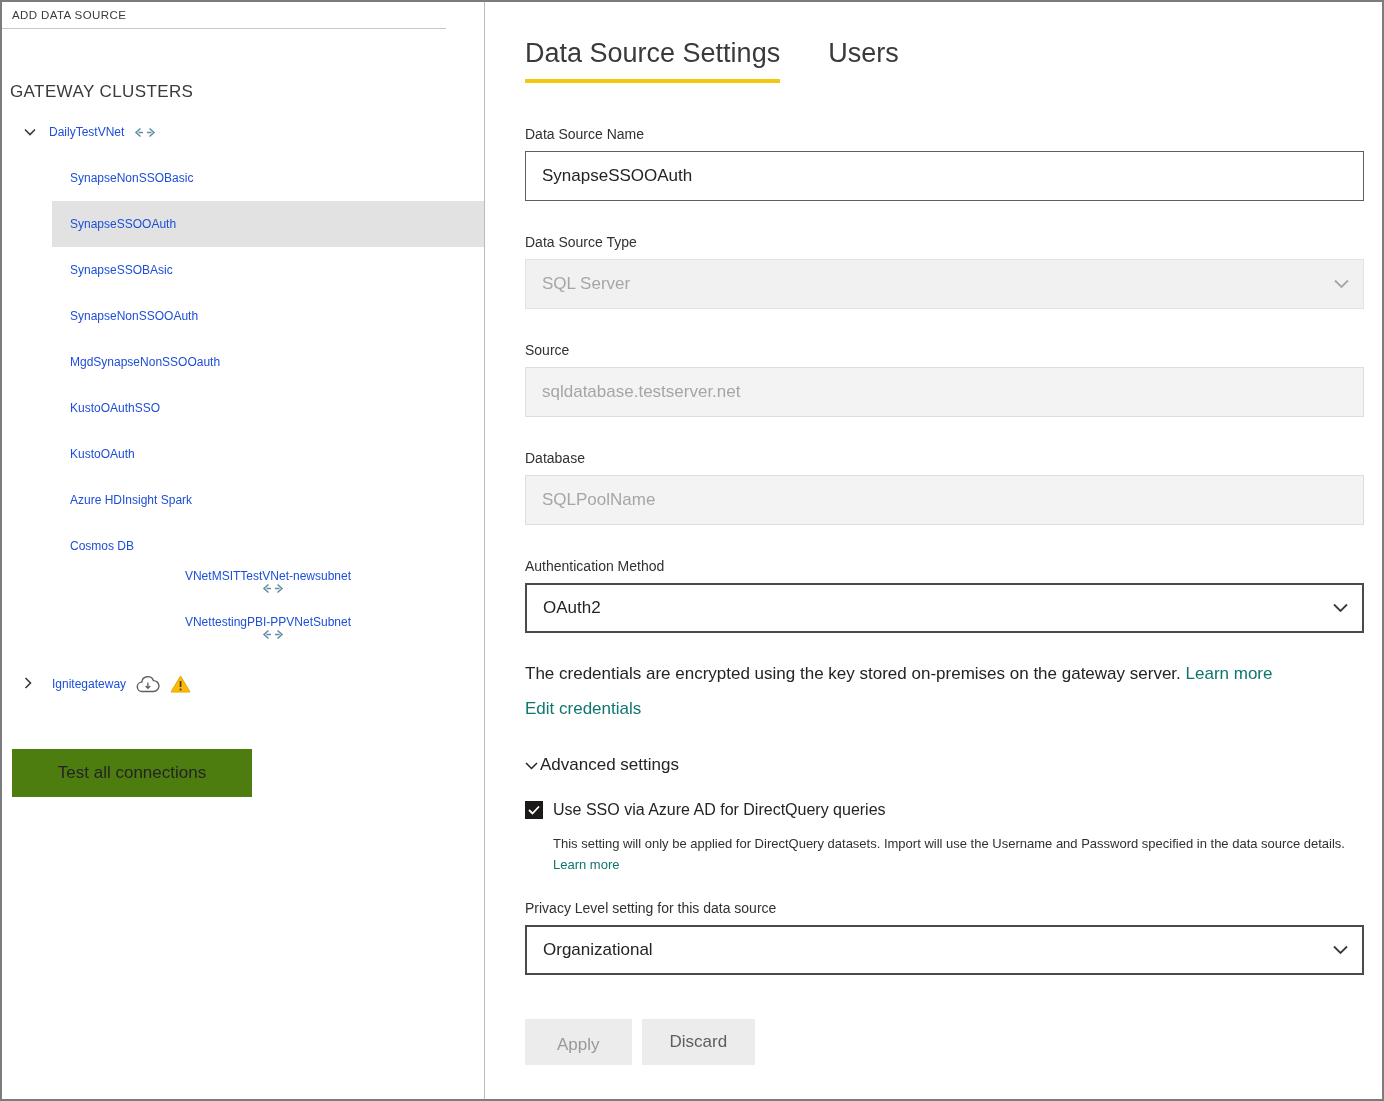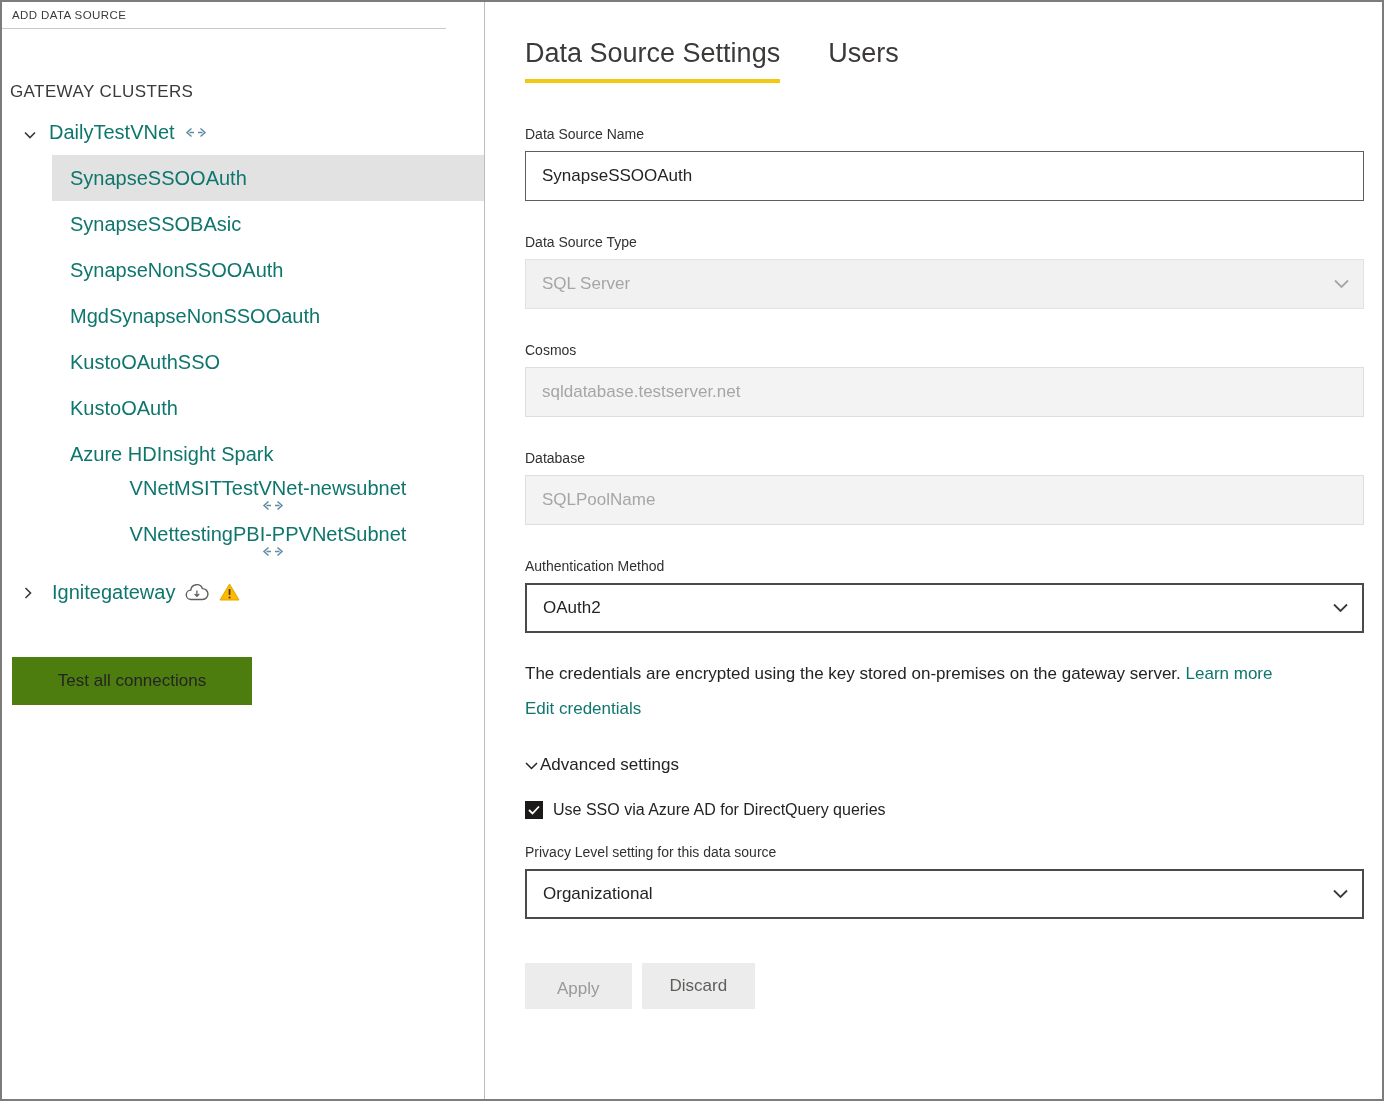--- a/index.html
+++ b/index.html
@@ -11,21 +11,21 @@
     font-family:"Liberation Sans","DejaVu Sans",sans-serif;
     background:#ffffff; color:#252423;
     overflow:hidden;
   }
 
   
   .sidebar { width:483px; min-width:483px; border-right:1px solid #bcbcbc; display:flex; flex-direction:column; }
   .add-ds { font-size:11.5px; letter-spacing:.4px; color:#3b3a39; padding:7px 0 7px 10px; cursor:pointer; }
   .sidebar-rule { border:none; border-top:1px solid #c8c8c8; margin:0 38px 0 0; }
   .gc-heading { font-size:17px; color:#3b3a39; letter-spacing:.4px; margin:52px 0 0 8px; line-height:22px; }
-  .tree { margin-top:6px; font-size:20px; color:#0f766e; }
+  .tree { margin-top:6px; font-size:12px; color:#1d4ed8; }
   .tree-row { height:46px; display:flex; align-items:center; cursor:pointer; white-space:nowrap; }
   .tree-row.parent { padding-left:22px; }
   .tree-row.parent .row-label { margin-left:13px; }
   .tree-row.cluster-noarrow { padding-left:50px;flex-direction:column; }
   .tree-row.collapsed { padding-left:22px; }
   .tree-row.collapsed .row-label { margin-left:20px; }
   .child { padding-left:68px; }
   .child.selected { background:#e2e2e2; margin-left:50px; padding-left:18px; }
   .vnet-icon { margin-left:10px; display:inline-flex; }
   .cloud-icon { margin-left:10px; display:inline-flex; }
@@ -88,40 +88,46 @@
       </span>
       <span class="row-label">DailyTestVNet</span>
       <span class="vnet-icon">
         <svg width="22" height="11" viewBox="0 0 22 11">
             <path d="M6.5 1.5 L2 5.5 L6.5 9.5 M15.5 1.5 L20 5.5 L15.5 9.5" fill="none" stroke="#5f8ca3" stroke-width="1.5"></path>
             <path d="M4.5 5.5 H9 M13 5.5 H17.5" stroke="#5f8ca3" stroke-width="1.5"></path>
           </svg>
       </span>
     </div>
 
+    <div class="tree-row child">
+        <span>SynapseNonSSOBasic</span>
+      </div>
     <div class="tree-row child selected">
         <span>SynapseSSOOAuth</span>
       </div>
     <div class="tree-row child">
         <span>SynapseSSOBAsic</span>
       </div>
     <div class="tree-row child">
         <span>SynapseNonSSOOAuth</span>
       </div>
     <div class="tree-row child">
         <span>MgdSynapseNonSSOOauth</span>
       </div>
     <div class="tree-row child">
         <span>KustoOAuthSSO</span>
       </div>
     <div class="tree-row child">
         <span>KustoOAuth</span>
       </div>
     <div class="tree-row child">
         <span>Azure HDInsight Spark</span>
+      </div>
+    <div class="tree-row child">
+        <span>Cosmos DB</span>
       </div>
 
     <div class="tree-row cluster-noarrow">
       <span>VNetMSITTestVNet-newsubnet</span>
       <span class="vnet-icon">
         <svg width="22" height="11" viewBox="0 0 22 11">
             <path d="M6.5 1.5 L2 5.5 L6.5 9.5 M15.5 1.5 L20 5.5 L15.5 9.5" fill="none" stroke="#5f8ca3" stroke-width="1.5"></path>
             <path d="M4.5 5.5 H9 M13 5.5 H17.5" stroke="#5f8ca3" stroke-width="1.5"></path>
           </svg>
       </span>
@@ -183,21 +189,21 @@
         <span>SQL Server</span>
         <span class="chev">
           <svg width="15" height="9" viewBox="0 0 15 9">
               <path d="M1 1 L7.5 7.5 L14 1" fill="none" stroke="#a6a6a6" stroke-width="1.8"></path>
             </svg>
         </span>
       </div>
     </div>
 
     <div class="field">
-      <div class="field-label">Cosmos</div>
+      <div class="field-label">Source</div>
       <input class="text-input" type="text" disabled="" value="sqldatabase.testserver.net" style="">
     </div>
 
     <div class="field">
       <div class="field-label">Database</div>
       <input class="text-input" type="text" disabled="" value="SQLPoolName" style="">
     </div>
 
     <div class="field" style="margin-bottom:0;">
       <div class="field-label">Authentication Method</div>
@@ -228,20 +234,24 @@
 
     <div class="sso-row">
       <span class="checkbox">
         <svg width="12" height="10" viewBox="0 0 12 10">
             <path d="M1 5 L4.5 8.5 L11 1.5" fill="none" stroke="#ffffff" stroke-width="1.8"></path>
           </svg>
       </span>
       <span class="sso-label">Use SSO via Azure AD for DirectQuery queries</span>
     </div>
 
+    <div class="sso-note">
+      <span>This setting will only be applied for DirectQuery datasets. Import will use the Username and Password specified in the data source details.</span>
+      <a class="link">Learn more</a>
+    </div>
 
     <div class="privacy">
       <div class="field-label">Privacy Level setting for this data source</div>
       <div class="select">
         <span>Organizational</span>
         <span class="chev">
           <svg width="15" height="9" viewBox="0 0 15 9">
               <path d="M1 1 L7.5 7.5 L14 1" fill="none" stroke="#3b3a39" stroke-width="1.8"></path>
             </svg>
         </span>

